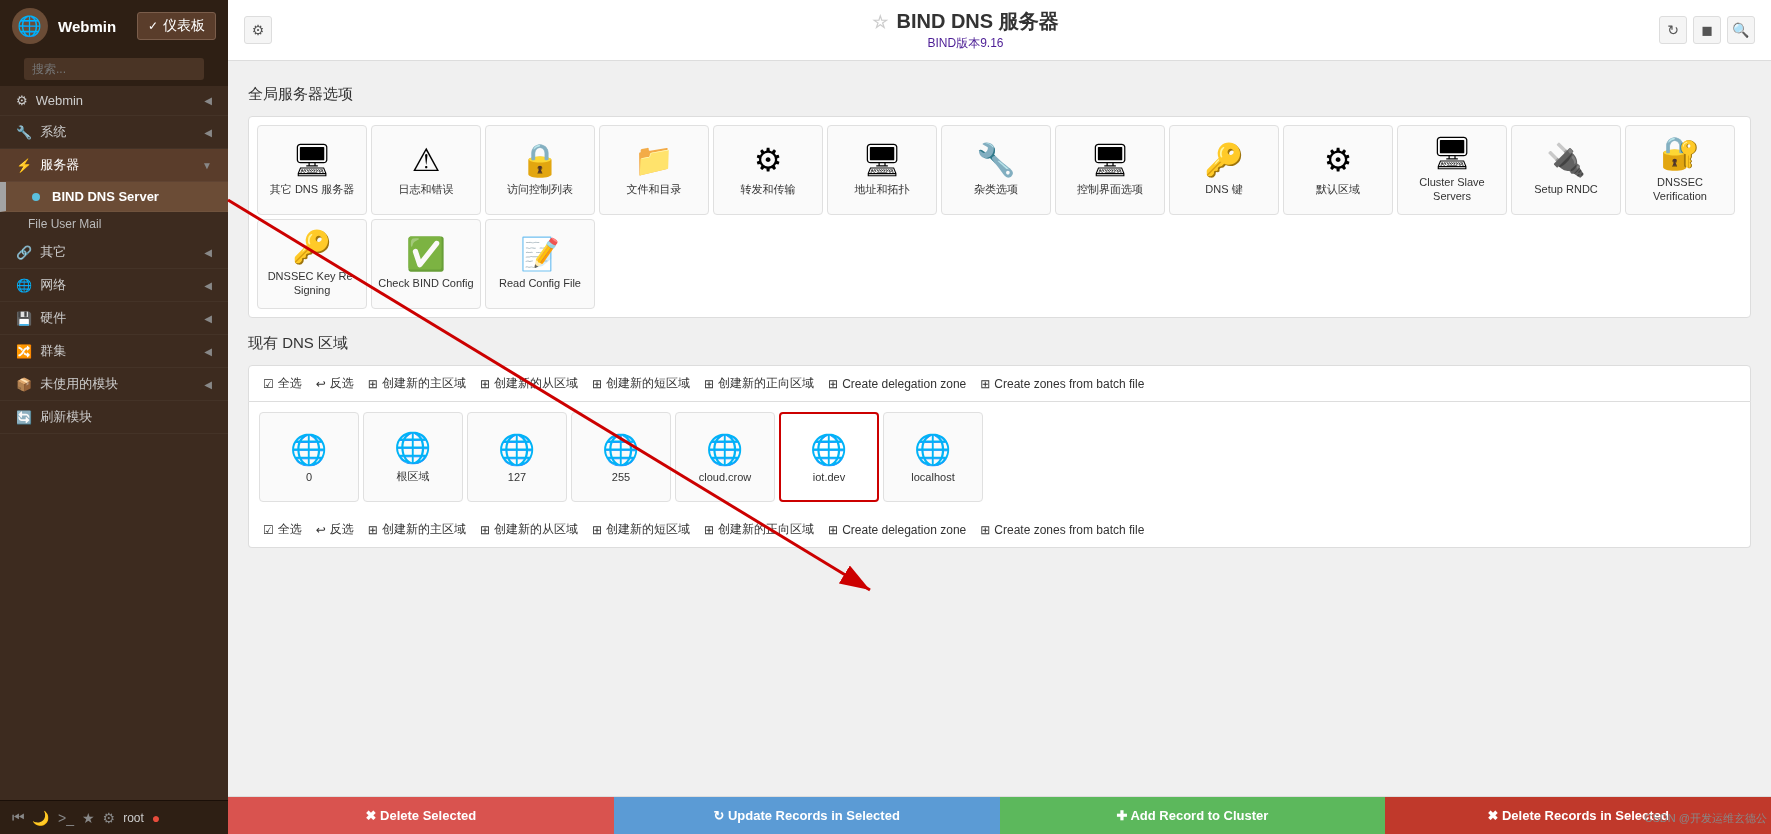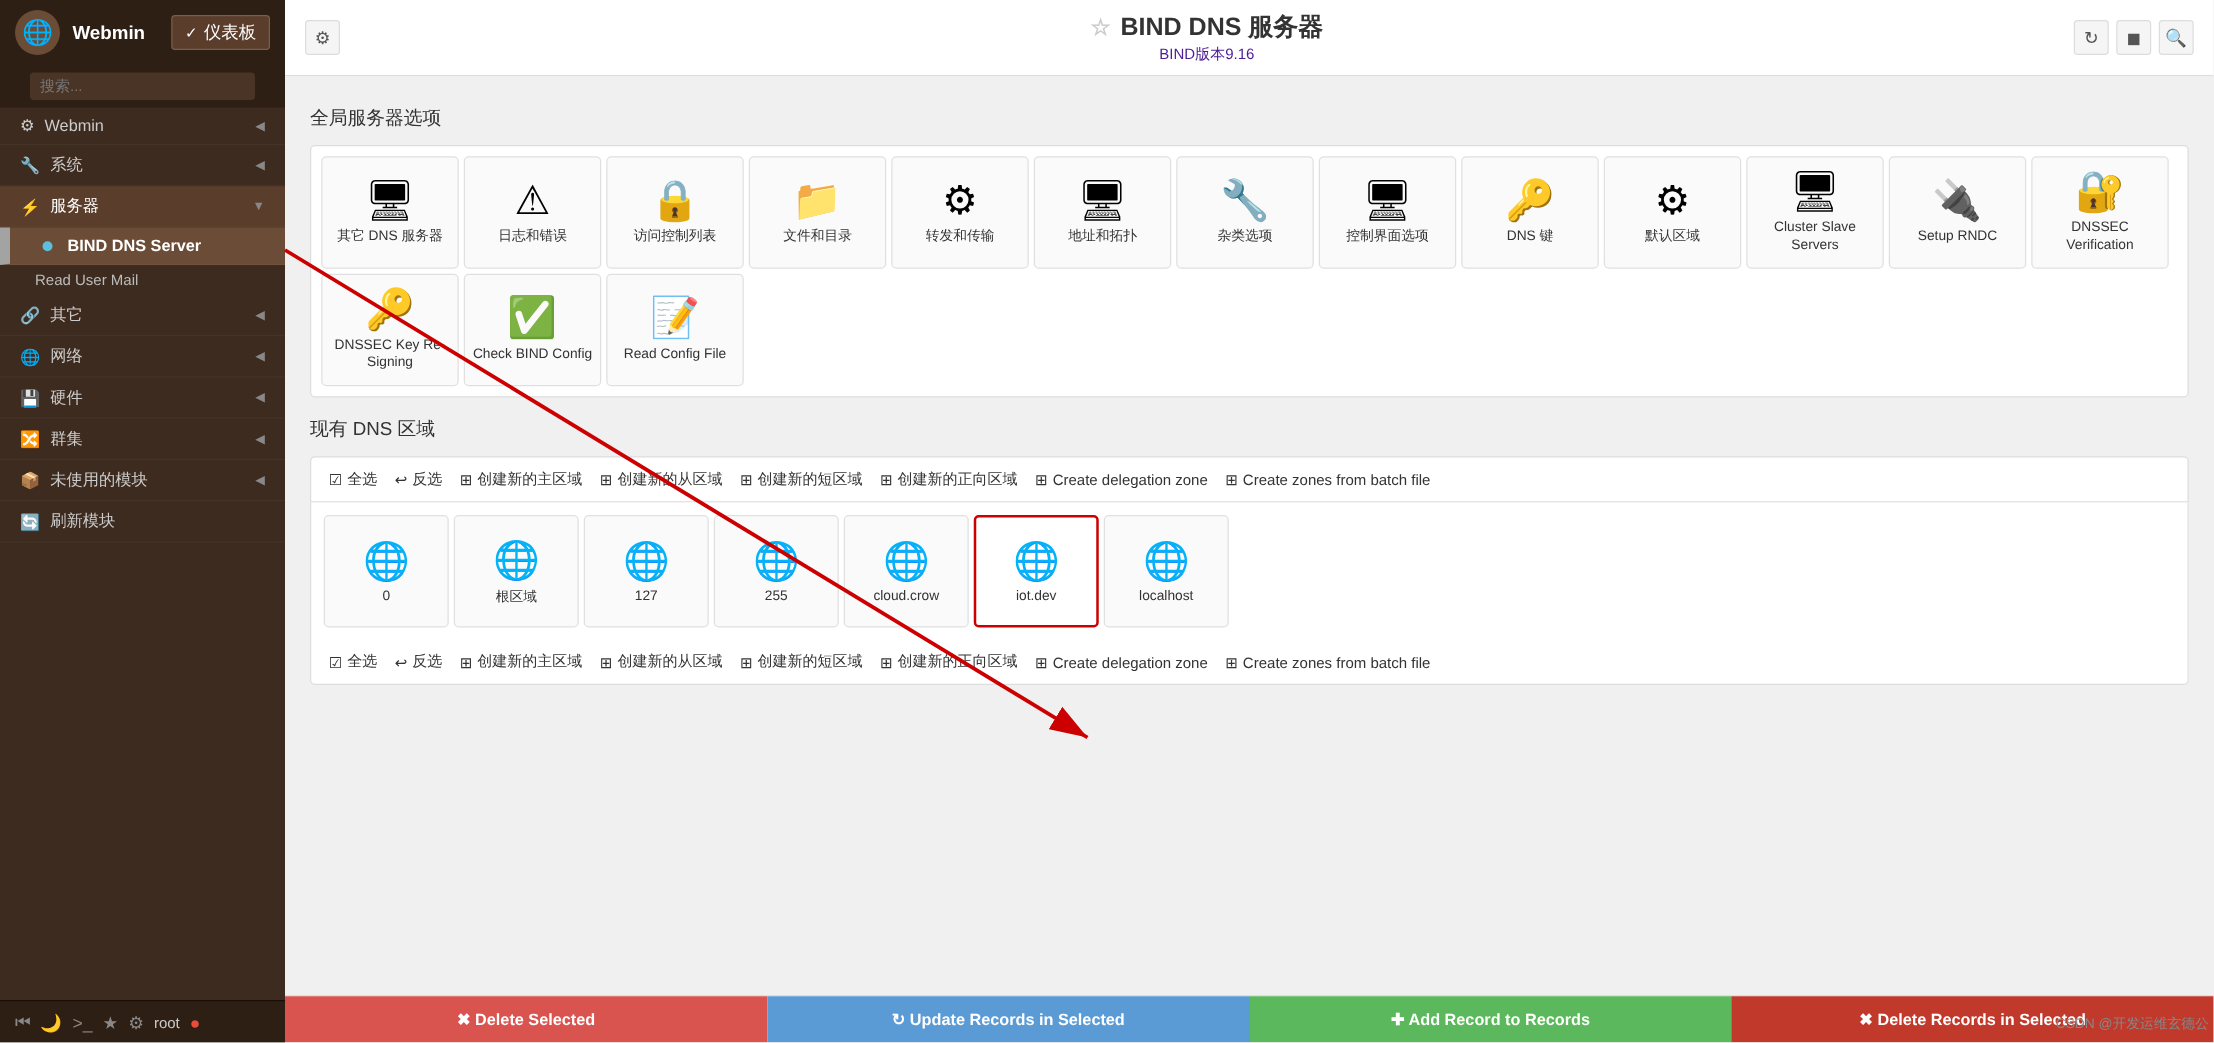--- a/index.html
+++ b/index.html
@@ -49,21 +49,21 @@
     }
     .sidebar-item {
       padding: 7px 16px;
       display: flex; align-items: center; justify-content: space-between;
       cursor: pointer;
       color: #ccc;
       font-size: 13px;
       border-bottom: 1px solid rgba(255,255,255,0.04);
     }
     .sidebar-item.active { background: #5a3d2b; color: #fff; }
-    .sidebar-item.highlighted { background: #6b4c36; color: #fff; font-weight: bold; border-left: 8px solid #a3a3a3; }
+    .sidebar-item.highlighted { background: #6b4c36; color: #fff; font-weight: bold; border-left: 6px solid #a3a3a3; }
     .sidebar-item-left { display: flex; align-items: center; gap: 8px; }
     .sidebar-sub-item {
       padding: 5px 28px;
       display: flex; align-items: center;
       cursor: pointer;
       color: #bbb;
       font-size: 12px;
     }
     .sidebar-arrow { font-size: 10px; color: #888; }
     .sidebar-footer {
@@ -321,21 +321,21 @@
   </div>
 
   <div class="sidebar-item highlighted" style="padding-left:26px;">
     <div class="sidebar-item-left">
       <span class="tab-active-indicator"></span>
       <span>BIND DNS Server</span>
     </div>
   </div>
 
   <div class="sidebar-sub-item">
-    <span>Read User Mail</span>
+    <span>File User Mail</span>
   </div>
 
   <div class="sidebar-item">
     <div class="sidebar-item-left">
       <span>🔗</span>
       <span>其它</span>
     </div>
     <span class="sidebar-arrow">◀</span>
   </div>
 
@@ -598,21 +598,21 @@
   </div>
 
   <div class="action-bar">
     <button class="action-btn red">
       <span>✖ Delete Selected</span>
     </button>
     <button class="action-btn blue">
       <span>↻ Update Records in Selected</span>
     </button>
     <button class="action-btn green">
-      <span>✚ Add Record to Records</span>
+      <span>✚ Add Record to Cluster</span>
     </button>
     <button class="action-btn dark-red">
       <span>✖ Delete Records in Selected</span>
     </button>
   </div>
 
 </div>
 
 <svg class="arrow-overlay" viewBox="0 0 1771 834" preserveAspectRatio="none">
 

